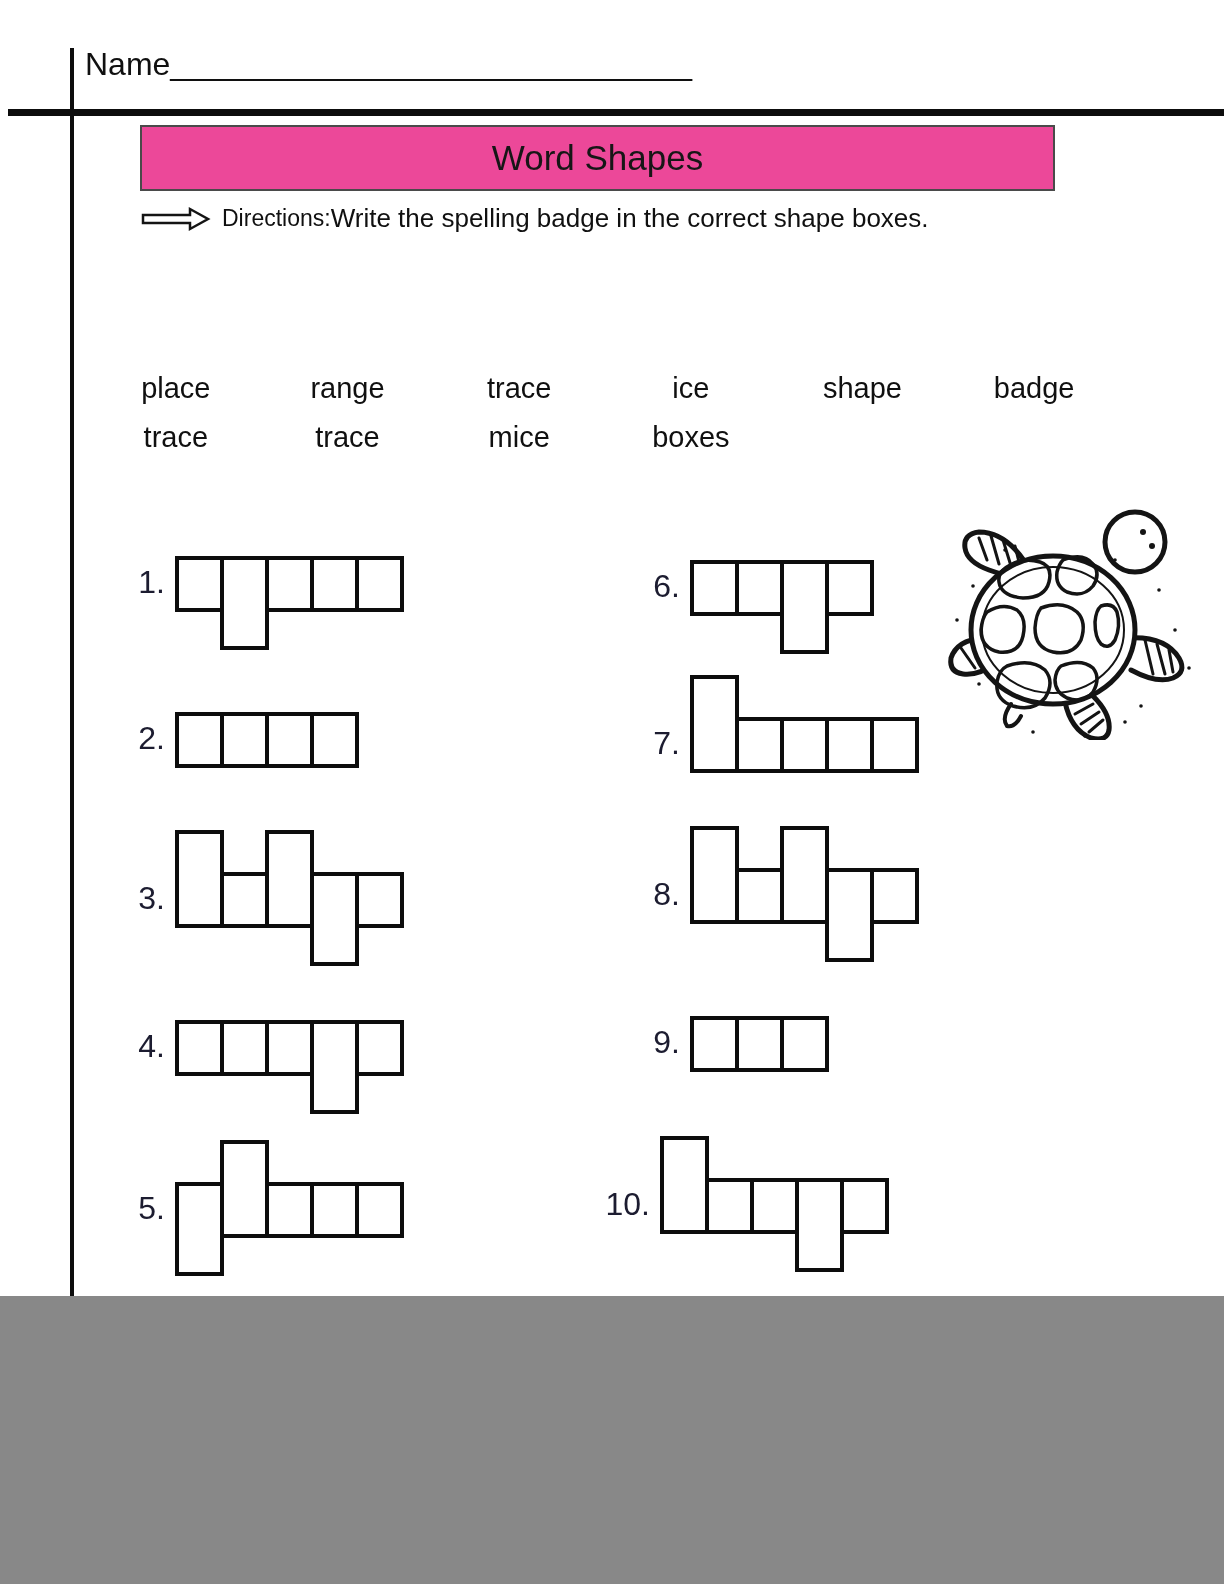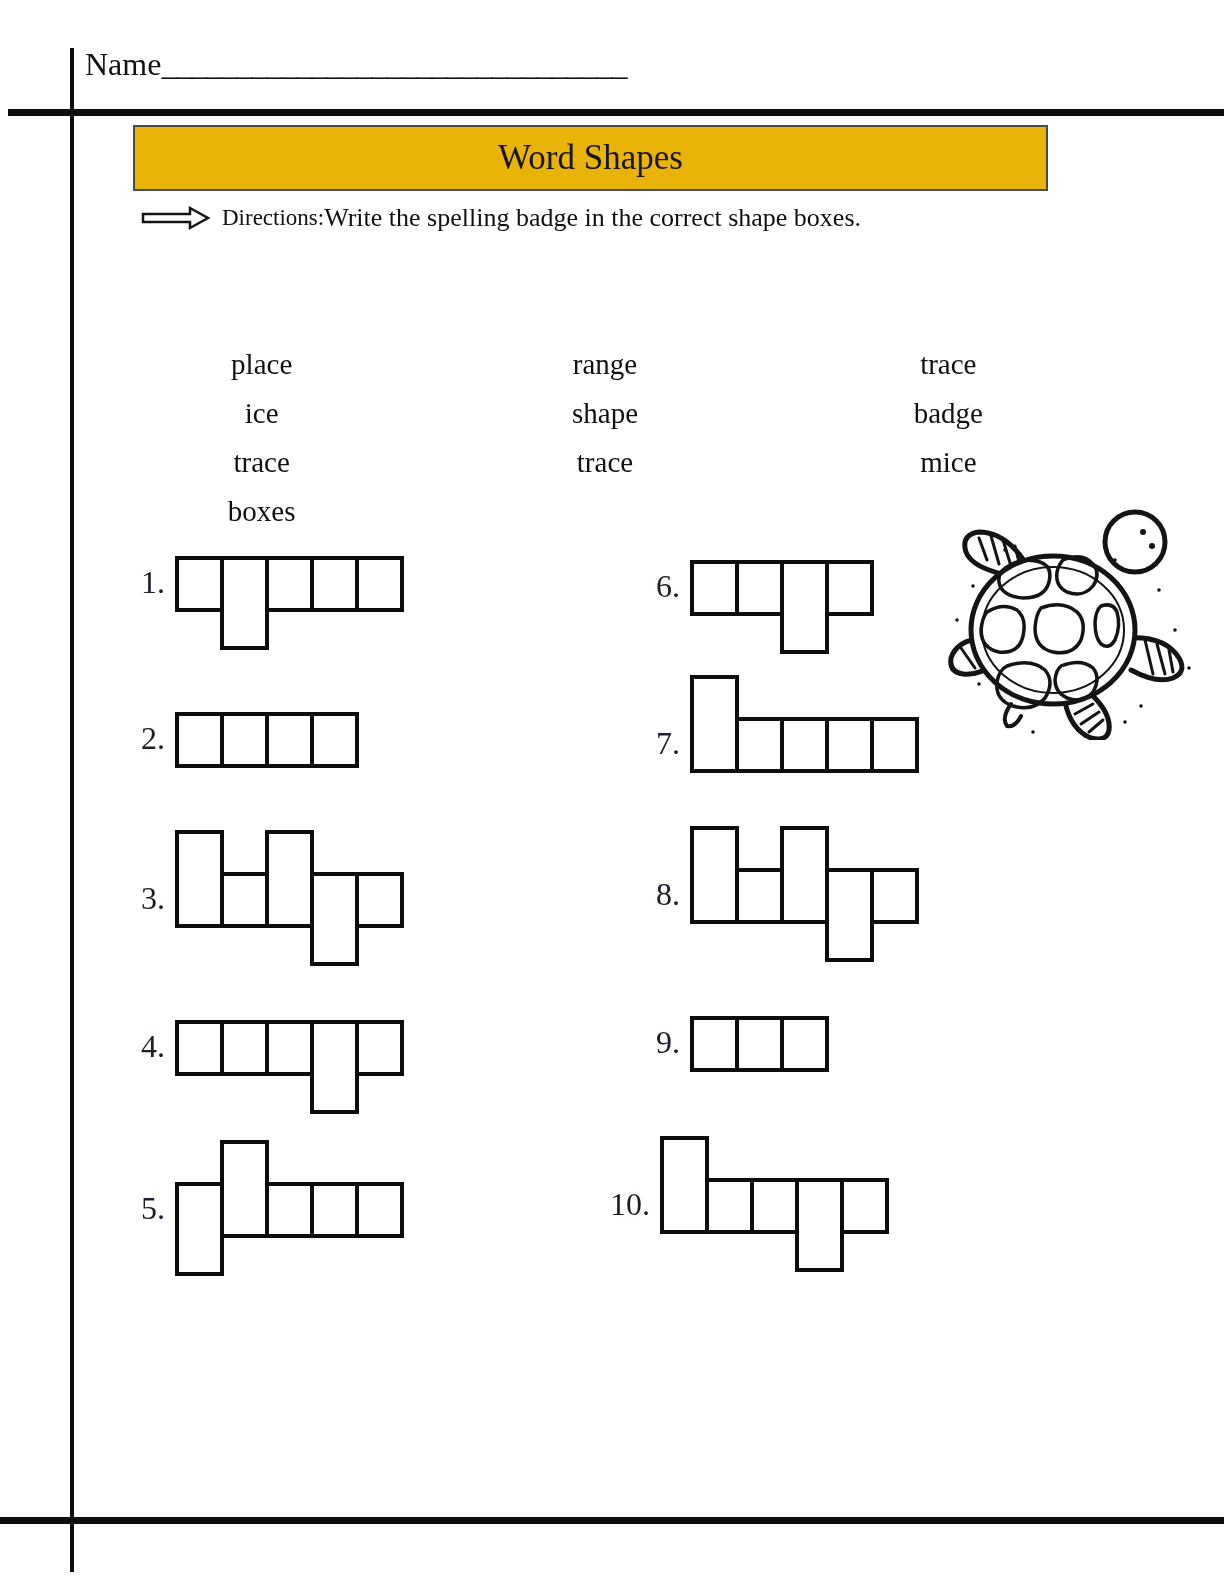--- a/index.html
+++ b/index.html
@@ -1,43 +1,43 @@
 <!DOCTYPE html>
 <html><head>
 <meta charset="utf-8">
 <style>
   html,body { margin:0; padding:0; background:#888; }
   .page {
-    position:relative; width:1224px; height:1584px; margin:0 auto;
+    position:relative; width:1224px; height:1296px; margin:0 auto;
     background:#ffffff; overflow:hidden;
-    font-family:Liberation Serif, serif; color:#101010;
+    font-family:Liberation Sans, sans-serif; color:#101010;
   }
   .rule { position:absolute; background:#0d0d0d; }
   .vline   { left:70px; top:48px; width:4px; height:1524px; }
   .topline { left:8px;  top:109px; width:1216px; height:7px; }
   .botline { left:0;    top:1517px; width:1224px; height:7px; }
 
   .name-row { position:absolute; left:85px; top:46px; font-size:32px; white-space:nowrap; }
   .name-line { letter-spacing:-1px; }
 
   .title-box {
-    position:absolute; left:133px; top:125px; width:915px; height:66px;
-    background:#eab308; border:2px solid #4a4a4a; box-sizing:border-box;
+    position:absolute; left:140px; top:125px; width:915px; height:66px;
+    background:#ec4899; border:2px solid #4a4a4a; box-sizing:border-box;
     display:flex; align-items:center; justify-content:center;
     font-size:35px; color:#161616;text-align:right;
   }
 
   .directions { position:absolute; left:140px; top:203px; display:flex; align-items:center; white-space:nowrap; }
   .directions .arrow { margin-right:10px; flex:0 0 auto; }
   .dir-label { font-size:23px; }
   .dir-text  { font-size:26px; }
 
   .words {
-    position:absolute; left:90px; top:348px; width:1030px;
-    display:grid; grid-template-columns:repeat(3,1fr); row-gap:16px;
+    position:absolute; left:90px; top:372px; width:1030px;
+    display:grid; grid-template-columns:repeat(6,1fr); row-gap:16px;
   }
   .word { text-align:center; font-size:29px; }
 
   .shape { position:absolute; height:140px; }
   .shape-num {
     position:absolute; left:-64px; width:54px; top:40px;
     text-align:right; font-size:32px; line-height:56px; color:#1c1c30;
   }
   .cell {
     position:absolute; box-sizing:border-box; width:49px;

